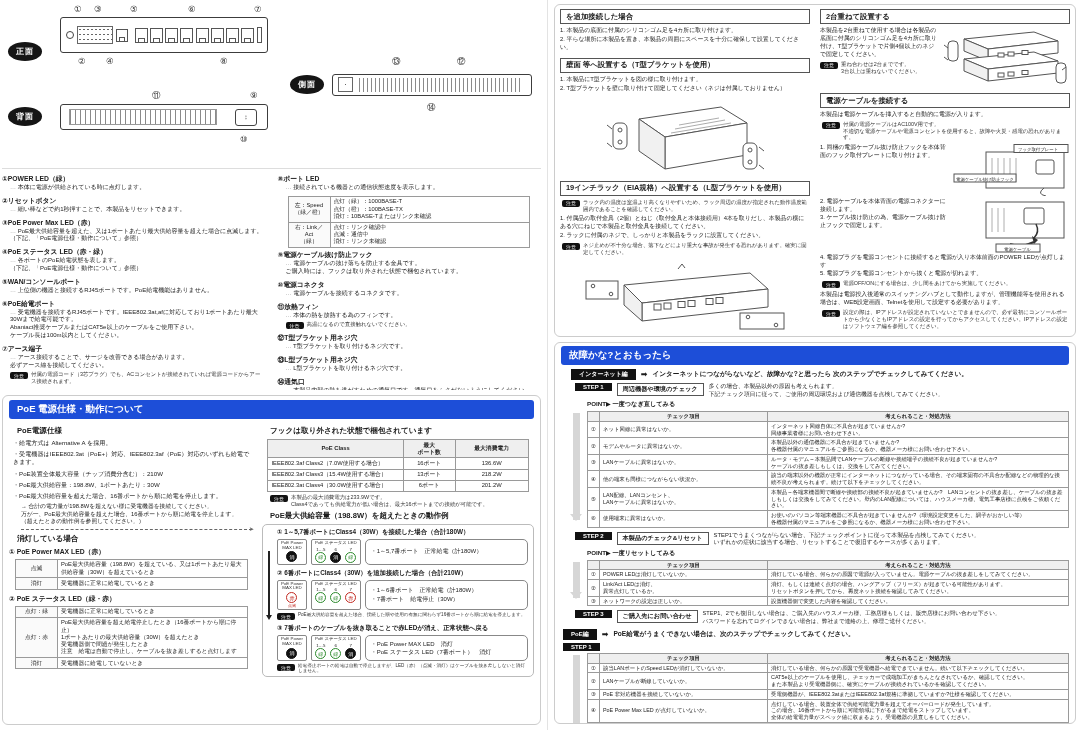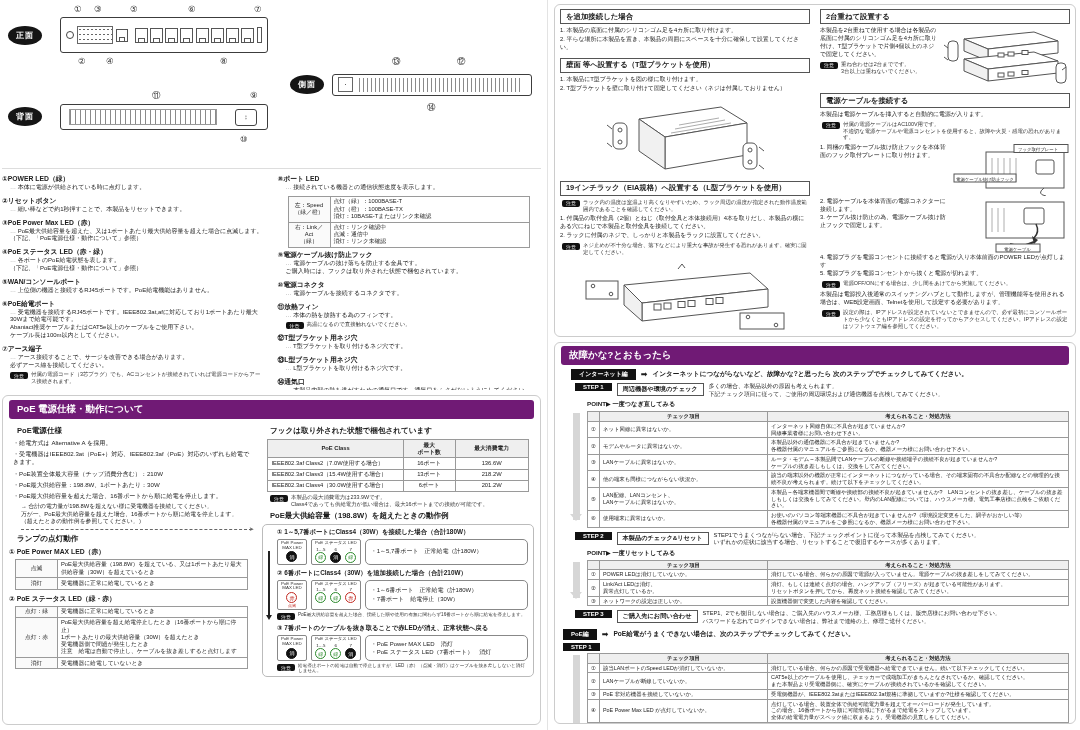--- a/index.html
+++ b/index.html
@@ -54,21 +54,21 @@
   
   .tbl { display:table; border-collapse:collapse; width:100%; }
   .trow { display:table-row; }
   .tc { display:table-cell; border:1px solid #9a9a9a; padding:1.5px 3px; font-size:5.8px; line-height:1.25; vertical-align:middle; }
   .tc.hd { background:#efefef; font-weight:bold; text-align:center; }
   .tc.lb { width:42px; text-align:center; background:#fafafa; }
   .portled-tbl { width:92%; margin:2px 0 2px 10px; }
 
   
   .poe-zone { border:1px solid #ccc; border-radius:6px; padding:4px 6px; margin-top:5px; height:330px; overflow:hidden; }
-  .bar { background:#701a75; color:#fff; font-weight:bold; font-size:9.5px; padding:3px 8px; border-radius:3px; }
+  .bar { background:#1d4ed8; color:#fff; font-weight:bold; font-size:9.5px; padding:3px 8px; border-radius:3px; }
   .poe-cols { display:flex; gap:10px; margin-top:4px; }
   .poe-left { width:243px; flex:none; }
   .poe-right { flex:1; min-width:0; }
   .h2 { font-size:7.6px; font-weight:bold; margin:3px 8px; }
   .h3 { font-size:6.8px; font-weight:bold; margin:3px 0 2px; }
   .bullet { font-size:6.1px; line-height:1.35; margin:0 0 3px 4px; }
   .bullet::before { content:"・"; }
   .arrow-note { font-size:5.8px; line-height:1.3; margin:1px 0 3px 12px; color:#222; }
   .dashline { border-top:1.5px dashed #666; margin:2px 0 4px 12px; position:relative; }
   .dashline::after { content:"➤"; position:absolute; right:-2px; top:-4.5px; font-size:6px; color:#666; }
@@ -132,21 +132,21 @@
   .step3-line .step-lead { font-size:5.6px; }
   .poe-line { display:flex; align-items:center; gap:5px; margin:3px 0 2px 2px; }
   .poe-line .lead { font-size:6.6px; font-weight:bold; }
 </style>
 </head>
 <body>
 
 <div class="page-l">
 
   <div class="diagram-zone">
-    <span class="oval" style="left:6px;top:22px;">正面</span>
+    <span class="oval" style="left:6px;top:38px;">正面</span>
     <div class="dev dev-front">
       <span class="leddot"></span>
       <span class="panel"></span>
       <span class="rj"></span>
       <span class="gapfill"></span>
       <span class="pgroup">
           <span class="rj big"></span>
           <span class="rj big"></span>
           <span class="rj big"></span>
           <span class="rj big"></span>
@@ -291,21 +291,21 @@
         <div class="bullet">給電方式は Alternative A を採用。</div>
             <div class="bullet">受電機器はIEEE802.3at（PoE+）対応、IEEE802.3af（PoE）対応のいずれも給電できます。</div>
             <div class="bullet">PoE装置全体最大容量（チップ消費分含む）：210W</div>
             <div class="bullet">PoE最大供給容量：198.8W、1ポートあたり：30W</div>
             <div class="bullet">PoE最大供給容量を超えた場合、16番ポートから順に給電を停止します。</div>
           </div>
         <div class="arrow-note pre">→ 合計の電力量が198.8Wを超えない様に受電機器を接続してください。
 万が一、PoE最大供給容量を超えた場合、16番ポートから順に給電を停止します。
 （超えたときの動作例を参照してください。）</div>
         <div class="dashline"></div>
-        <div class="h2">ランプの点灯動作</div>
+        <div class="h2">消灯している場合</div>
         <div class="h3">① PoE Power MAX LED（赤）</div>
         <div class="tbl lamp-tbl">
 
         <div class="trow">
               <div class="tc lb">点滅</div>
               <div class="tc pre">PoE最大供給容量（198.8W）を超えている、又は1ポートあたり最大供給容量（30W）を超えているとき</div>
             </div>
             <div class="trow">
               <div class="tc lb">消灯</div>
               <div class="tc pre">受電機器に正常に給電しているとき</div>

